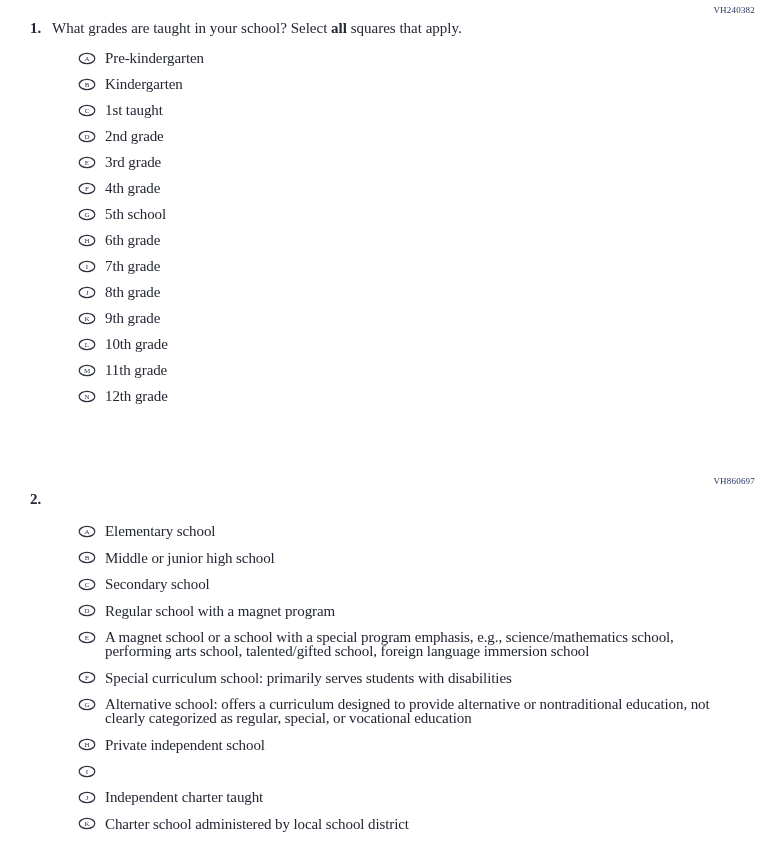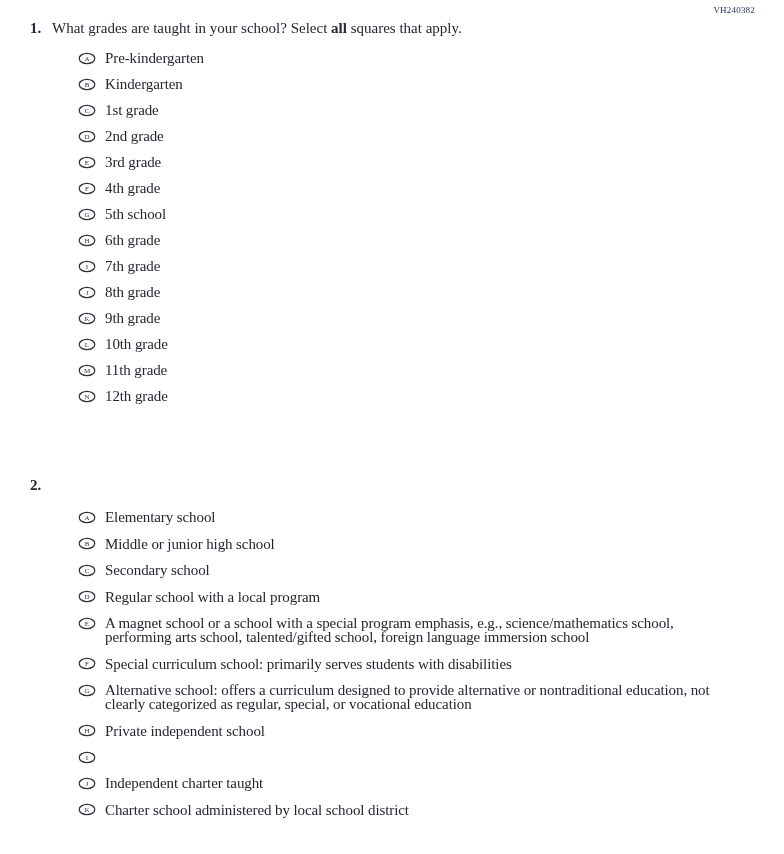--- a/index.html
+++ b/index.html
@@ -113,21 +113,21 @@
             <ellipse cx="9" cy="6.5" rx="7.8" ry="5.1" class="oval-shape"></ellipse>
             <text x="9" y="9" class="oval-letter">B</text>
           </svg>
           <span class="opt-label">Kindergarten</span>
         </div>
         <div class="opt">
           <svg class="oval" viewBox="0 0 18 13">
             <ellipse cx="9" cy="6.5" rx="7.8" ry="5.1" class="oval-shape"></ellipse>
             <text x="9" y="9" class="oval-letter">C</text>
           </svg>
-          <span class="opt-label">1st grade</span>
+          <span class="opt-label">1st taught</span>
         </div>
         <div class="opt">
           <svg class="oval" viewBox="0 0 18 13">
             <ellipse cx="9" cy="6.5" rx="7.8" ry="5.1" class="oval-shape"></ellipse>
             <text x="9" y="9" class="oval-letter">D</text>
           </svg>
           <span class="opt-label">2nd grade</span>
         </div>
         <div class="opt">
           <svg class="oval" viewBox="0 0 18 13">
@@ -196,20 +196,21 @@
           <svg class="oval" viewBox="0 0 18 13">
             <ellipse cx="9" cy="6.5" rx="7.8" ry="5.1" class="oval-shape"></ellipse>
             <text x="9" y="9" class="oval-letter">N</text>
           </svg>
           <span class="opt-label">12th grade</span>
         </div>
       </div>
   </section>
 
   <section class="question-block q2">
+    <div class="code-line">VH860697</div>
     <div class="q-line">
       <span class="q-num">2.</span>
     </div>
     <div class="options">
         <div class="opt">
           <svg class="oval" viewBox="0 0 18 13">
             <ellipse cx="9" cy="6.5" rx="7.8" ry="5.1" class="oval-shape"></ellipse>
             <text x="9" y="9" class="oval-letter">A</text>
           </svg>
           <span class="opt-label">Elementary school</span>
@@ -226,21 +227,21 @@
             <ellipse cx="9" cy="6.5" rx="7.8" ry="5.1" class="oval-shape"></ellipse>
             <text x="9" y="9" class="oval-letter">C</text>
           </svg>
           <span class="opt-label">Secondary school</span>
         </div>
         <div class="opt">
           <svg class="oval" viewBox="0 0 18 13">
             <ellipse cx="9" cy="6.5" rx="7.8" ry="5.1" class="oval-shape"></ellipse>
             <text x="9" y="9" class="oval-letter">D</text>
           </svg>
-          <span class="opt-label">Regular school with a local program</span>
+          <span class="opt-label">Regular school with a magnet program</span>
         </div>
         <div class="opt">
           <svg class="oval" viewBox="0 0 18 13">
             <ellipse cx="9" cy="6.5" rx="7.8" ry="5.1" class="oval-shape"></ellipse>
             <text x="9" y="9" class="oval-letter">E</text>
           </svg>
           <span class="opt-label">A magnet school or a school with a special program emphasis, e.g., science/mathematics school, performing arts school, talented/gifted school, foreign language immersion school</span>
         </div>
         <div class="opt">
           <svg class="oval" viewBox="0 0 18 13">

